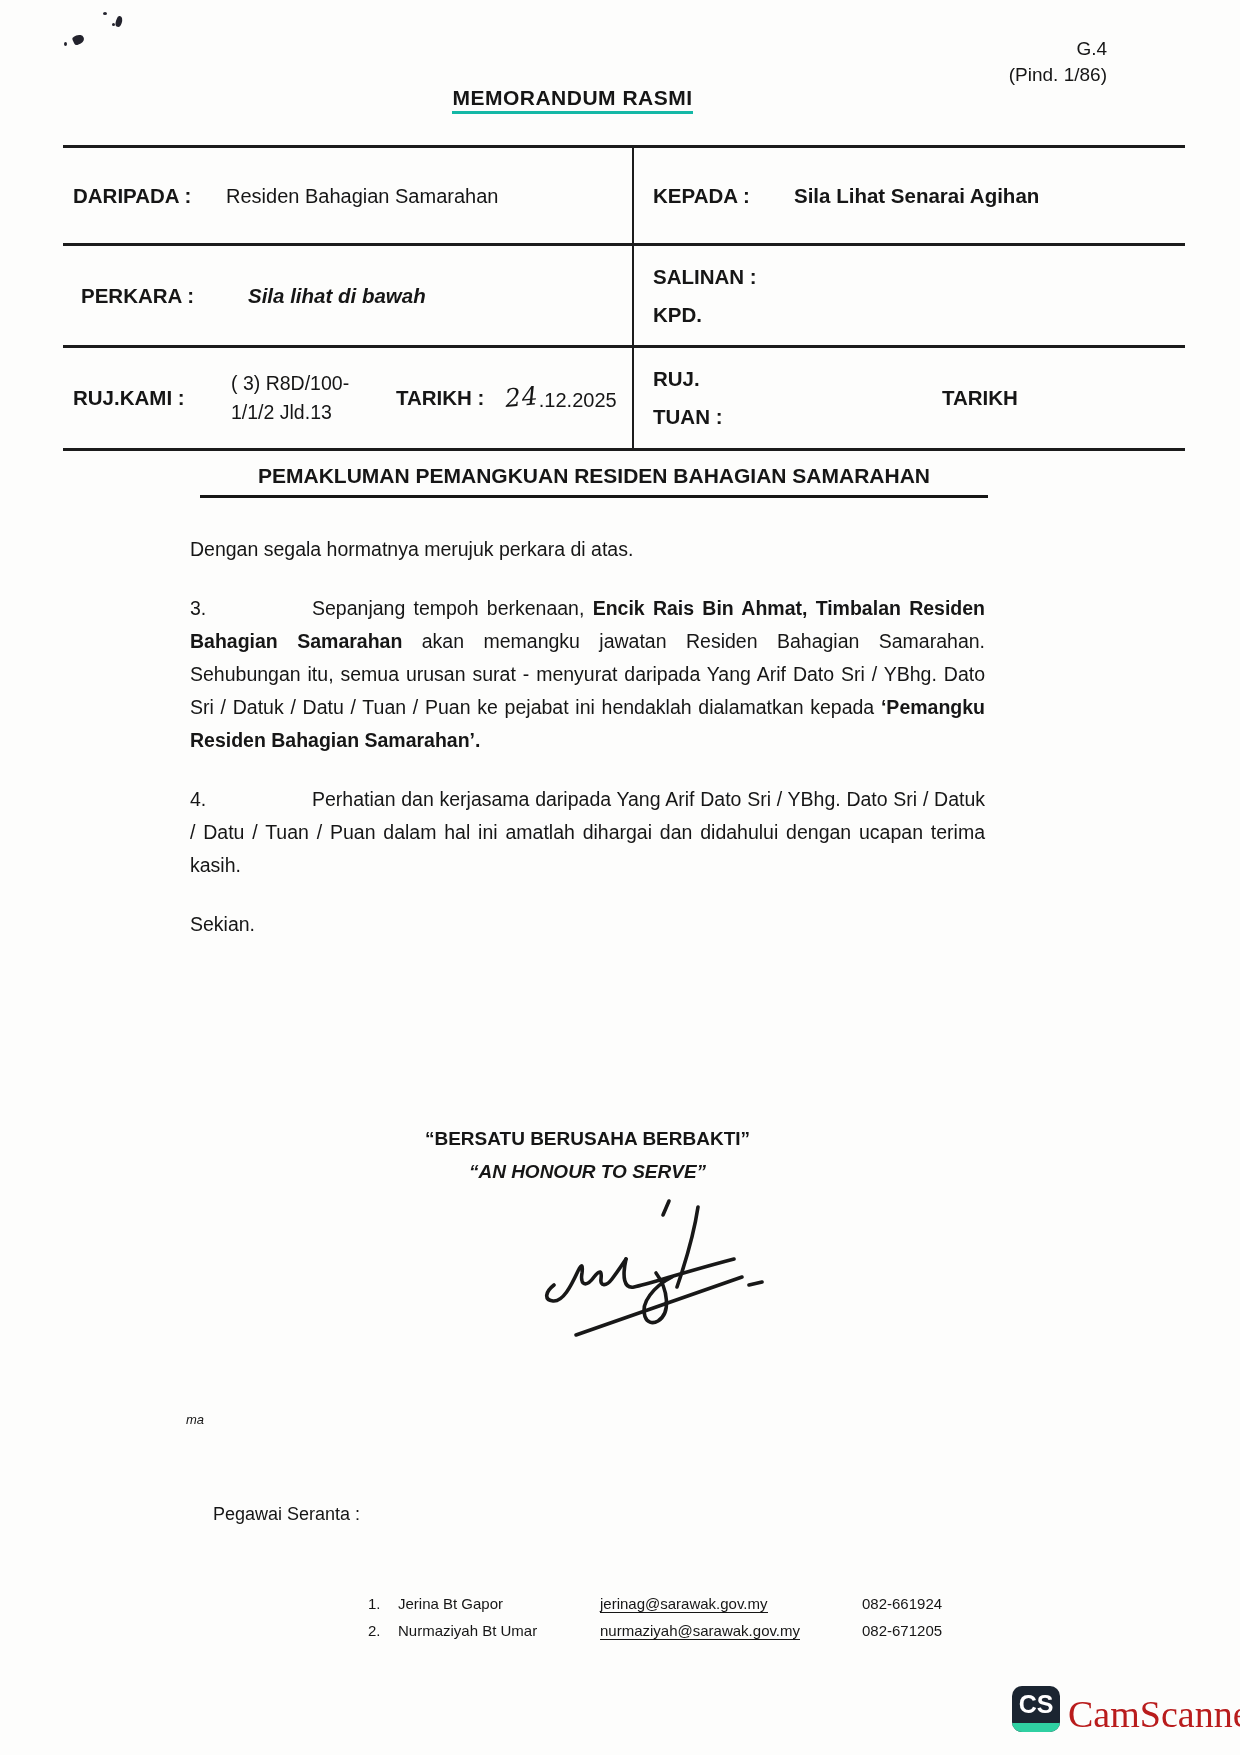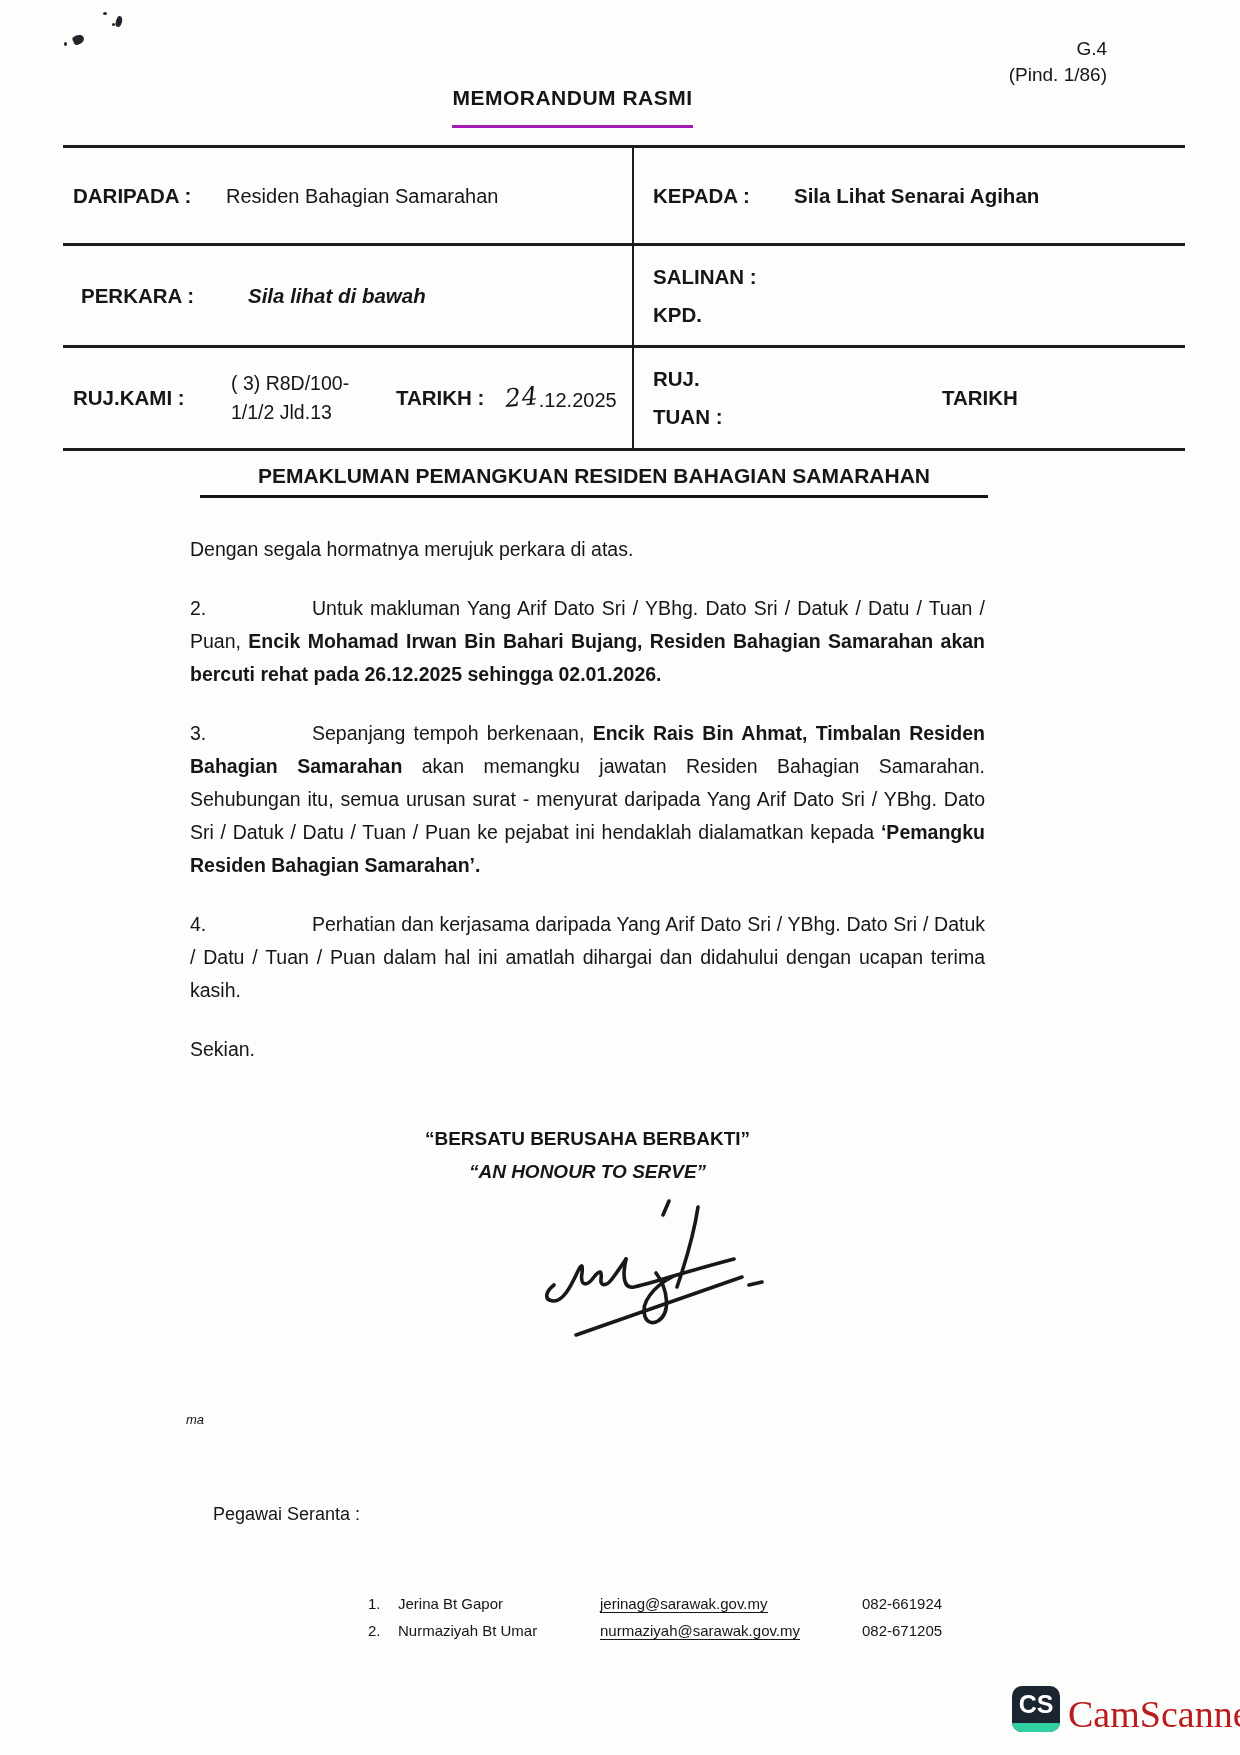--- a/index.html
+++ b/index.html
@@ -14,21 +14,21 @@
   .speck { position:absolute; background:#23232d; border-radius:50%; }
 
   
   .corner { top:36px; right:133px; text-align:right; font-size:19px; line-height:26px; }
 
   
   .memo-title {
     top:86px; left:190px; width:765px; text-align:center;
     font-size:21px; font-weight:bold; letter-spacing:.5px;
   }
-  .memo-title span { border-bottom:3px solid #a21caf; padding-bottom:16px; }
+  .memo-title span { border-bottom:3px solid #14b8a6; padding-bottom:2px; }
 
   
   .rtable { top:145px; left:63px; width:1122px; height:300px;
             border-top:3px solid #1c1c1c; border-bottom:3px solid #1c1c1c; }
   .rline { position:absolute; left:0; width:1122px; height:3px; background:#1c1c1c; }
   .vline { position:absolute; left:569px; top:0; width:2px; height:300px; background:#1c1c1c; }
   .cell  { position:absolute; }
   .lbl   { font-weight:bold; font-size:20.5px; }
   .val   { font-size:20px; }
   .vmid  { top:50%; transform:translateY(-50%); }
@@ -138,21 +138,20 @@
         <div class="lbl">TUAN :</div>
       </div>
       <span class="abs lbl vmid" style="left:308px;">TARIKH</span>
     </div>
   </div>
 
   <div class="abs subject">PEMAKLUMAN PEMANGKUAN RESIDEN BAHAGIAN SAMARAHAN</div>
 
   <div class="abs body-wrap">
       <p class="para"><span>Dengan segala hormatnya merujuk perkara di atas.</span></p>
-      <p class="para"><span class="pnum">2.</span><span>Untuk makluman Yang Arif Dato Sri / YBhg. Dato Sri / Datuk / Datu / Tuan / Puan, </span><span class="b">Encik Mohamad Irwan Bin Bahari Bujang, Residen Bahagian Samarahan akan bercuti rehat pada 26.12.2025 sehingga 02.01.2026.</span></p>
       <p class="para"><span class="pnum">3.</span><span>Sepanjang tempoh berkenaan, </span><span class="b">Encik Rais Bin Ahmat, Timbalan Residen Bahagian Samarahan</span><span> akan memangku jawatan Residen Bahagian Samarahan. Sehubungan itu, semua urusan surat - menyurat daripada Yang Arif Dato Sri / YBhg. Dato Sri / Datuk / Datu / Tuan / Puan ke pejabat ini hendaklah dialamatkan kepada </span><span class="b">‘Pemangku Residen Bahagian Samarahan’.</span></p>
       <p class="para"><span class="pnum">4.</span><span>Perhatian dan kerjasama daripada Yang Arif Dato Sri / YBhg. Dato Sri / Datuk / Datu / Tuan / Puan dalam hal ini amatlah dihargai dan didahului dengan ucapan terima kasih.</span></p>
       <div class="closing">Sekian.</div>
     </div>
 
   <div class="abs motto">
     <div>“BERSATU BERUSAHA BERBAKTI”</div>
     <div class="it">“AN HONOUR TO SERVE”</div>
   </div>
 

